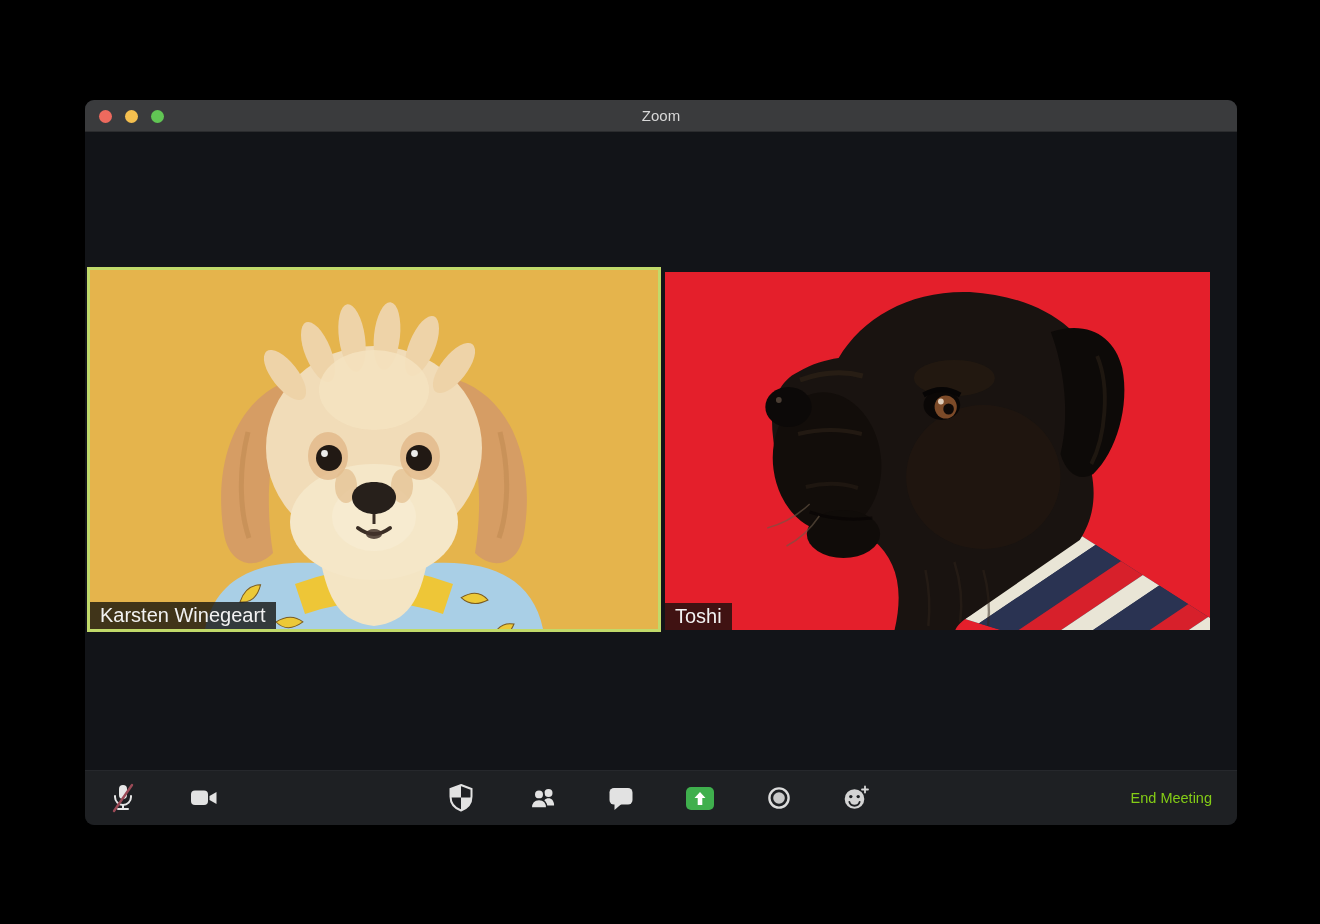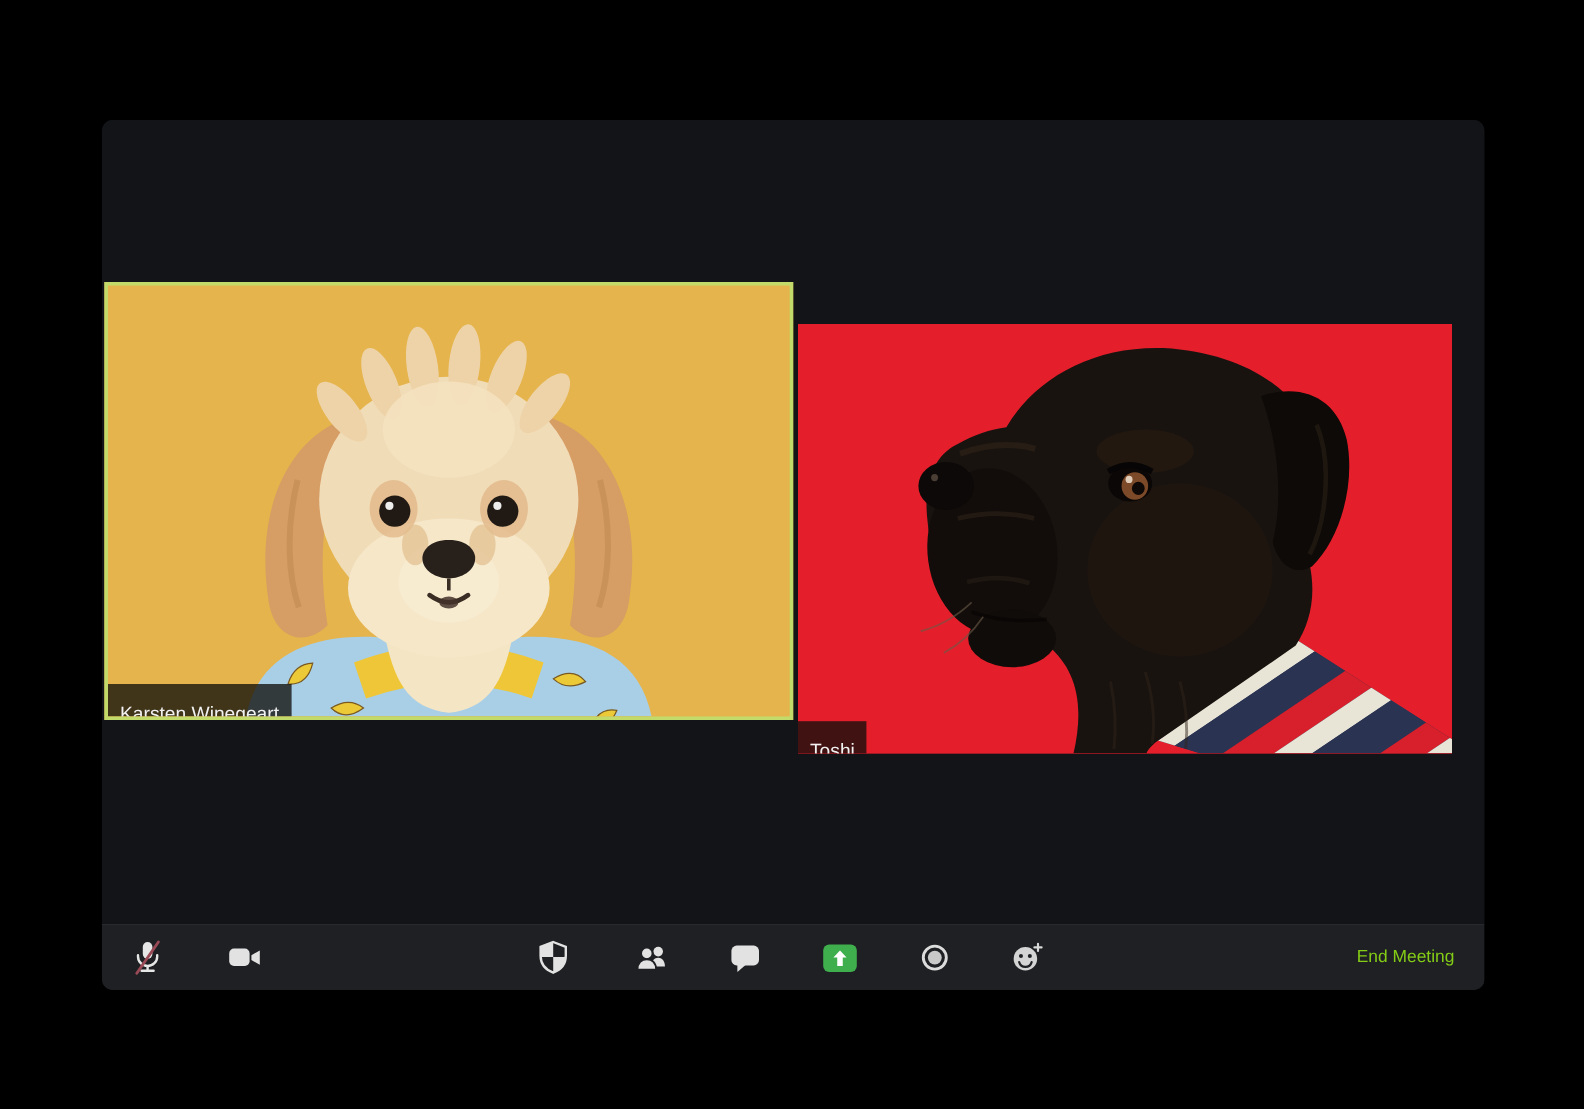--- a/index.html
+++ b/index.html
@@ -19,26 +19,26 @@
   .t-zoom  { left:66px;  background:#61c554; }
   .win-title { position:absolute; left:0; right:0; top:0; height:32px; line-height:32px;
                text-align:center; color:#d8d8d8; font-size:15px; }
 
   
   .content { position:relative; flex:1 1 auto; background:#121418; }
 
   .tile { position:absolute; overflow:hidden; }
   .tile-1 { left:2px; top:135px; width:574px; height:365px;
             border:3px solid #c1da6a; background:#e5b44c; }
-  .tile-2 { left:580px; top:140px; width:545px; height:358px; background:#e41f2b;margin-top:30px; }
+  .tile-2 { left:580px; top:140px; width:545px; height:358px; background:#e41f2b; }
   .tile svg.video { position:absolute; left:0; top:0; width:100%; height:100%; display:block; }
 
   .name-tag { position:absolute; left:0; bottom:0; background:rgba(18,16,12,0.78);
-              color:#f2f2f2; font-size:16px; line-height:27px; height:27px;
-              padding:12px 10px; white-space:nowrap; }
+              color:#f2f2f2; font-size:20px; line-height:27px; height:27px;
+              padding:0 10px; white-space:nowrap; }
 
   
   .toolbar { position:relative; height:55px; flex:0 0 55px; background:#1e2023;
              border-top:1px solid #26282c; }
   .tb-btn { position:absolute; top:50%; transform:translate(-50%,-50%);
             width:42px; height:42px; display:flex; align-items:center; justify-content:center;
             background:none; border:none; cursor:pointer; }
   .tb-mute     { left:38px; }
   .tb-video    { left:119px; }
   .tb-security { left:376px; }
@@ -51,20 +51,26 @@
                display:flex; align-items:center; justify-content:center; }
   .end-meeting { position:absolute; right:25px; top:50%; transform:translateY(-50%);
                  background:none; border:none; color:#84cc16; font-size:14.5px;
                  font-family:inherit; cursor:pointer; }
 </style>
 </head>
 <body>
 
 <div class="window">
 
+  <div class="titlebar">
+    <span class="traffic t-close"></span>
+    <span class="traffic t-min"></span>
+    <span class="traffic t-zoom"></span>
+    <div class="win-title">Zoom</div>
+  </div>
 
   <div class="content">
 
     <div class="tile tile-1">
       <svg class="video" viewBox="0 0 568 359" preserveAspectRatio="none">
         <rect width="568" height="359" fill="#e5b44c"></rect>
 
         <path d="M115 359 C125 310 165 290 225 293 L284 312 L343 293 C403 290 443 310 453 359 Z" fill="#a9cfe6"></path>
         <g fill="#ecc937" stroke="#7a5a20" stroke-width="1">
           <path transform="translate(150,332) rotate(-25)" d="M0 0 Q12 -13 26 -7 Q14 8 0 0 Z"></path>

